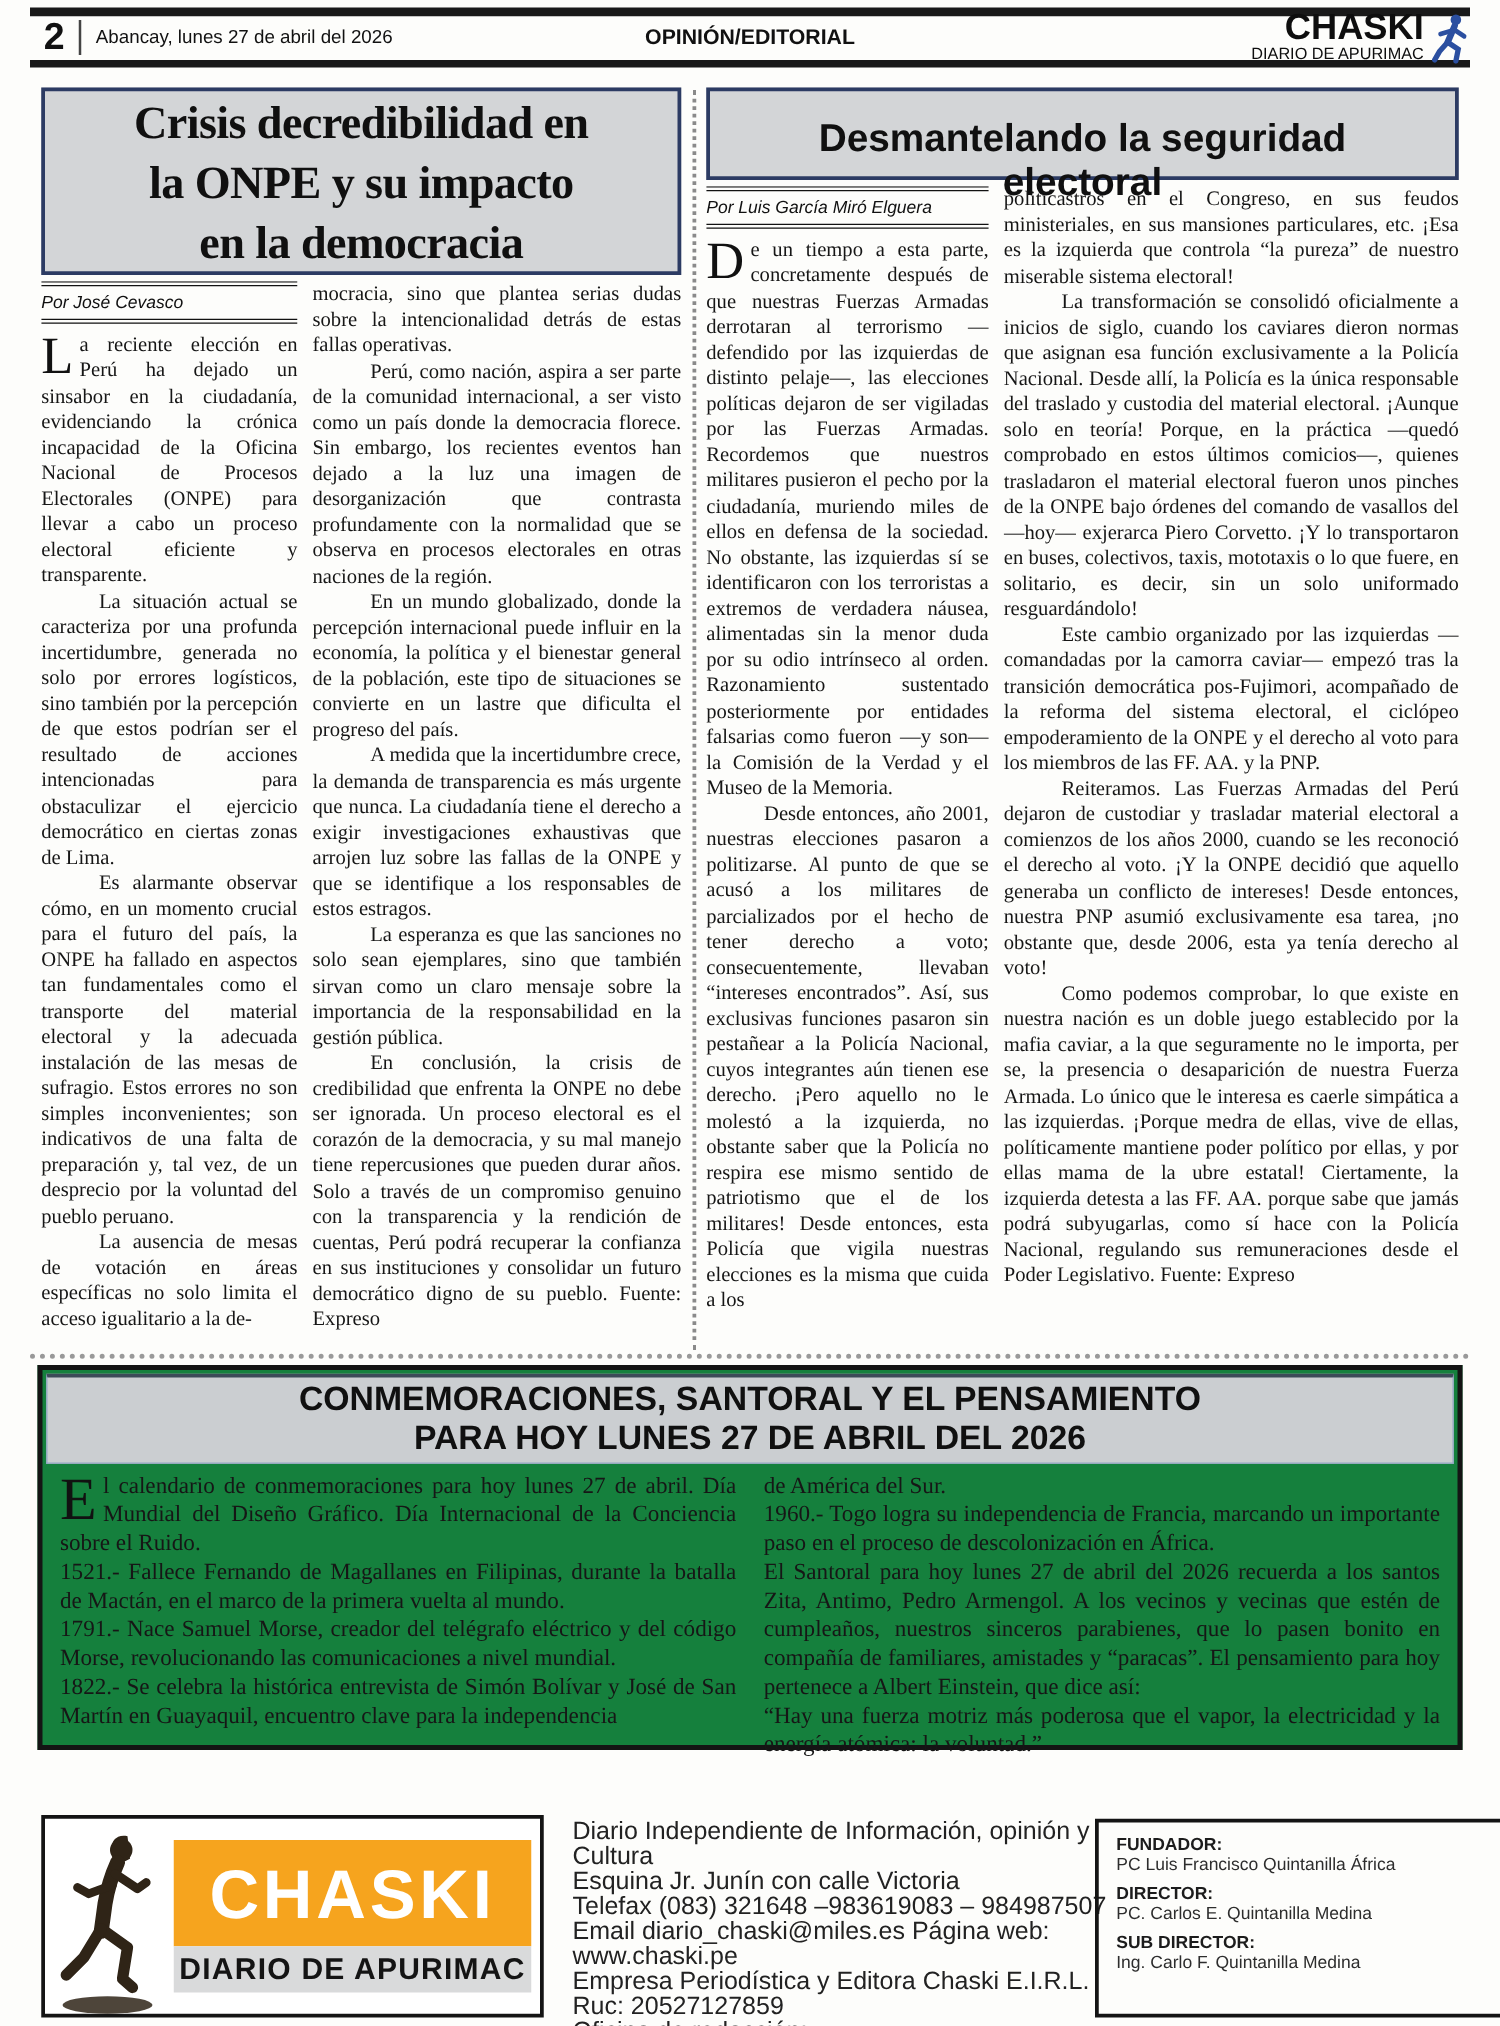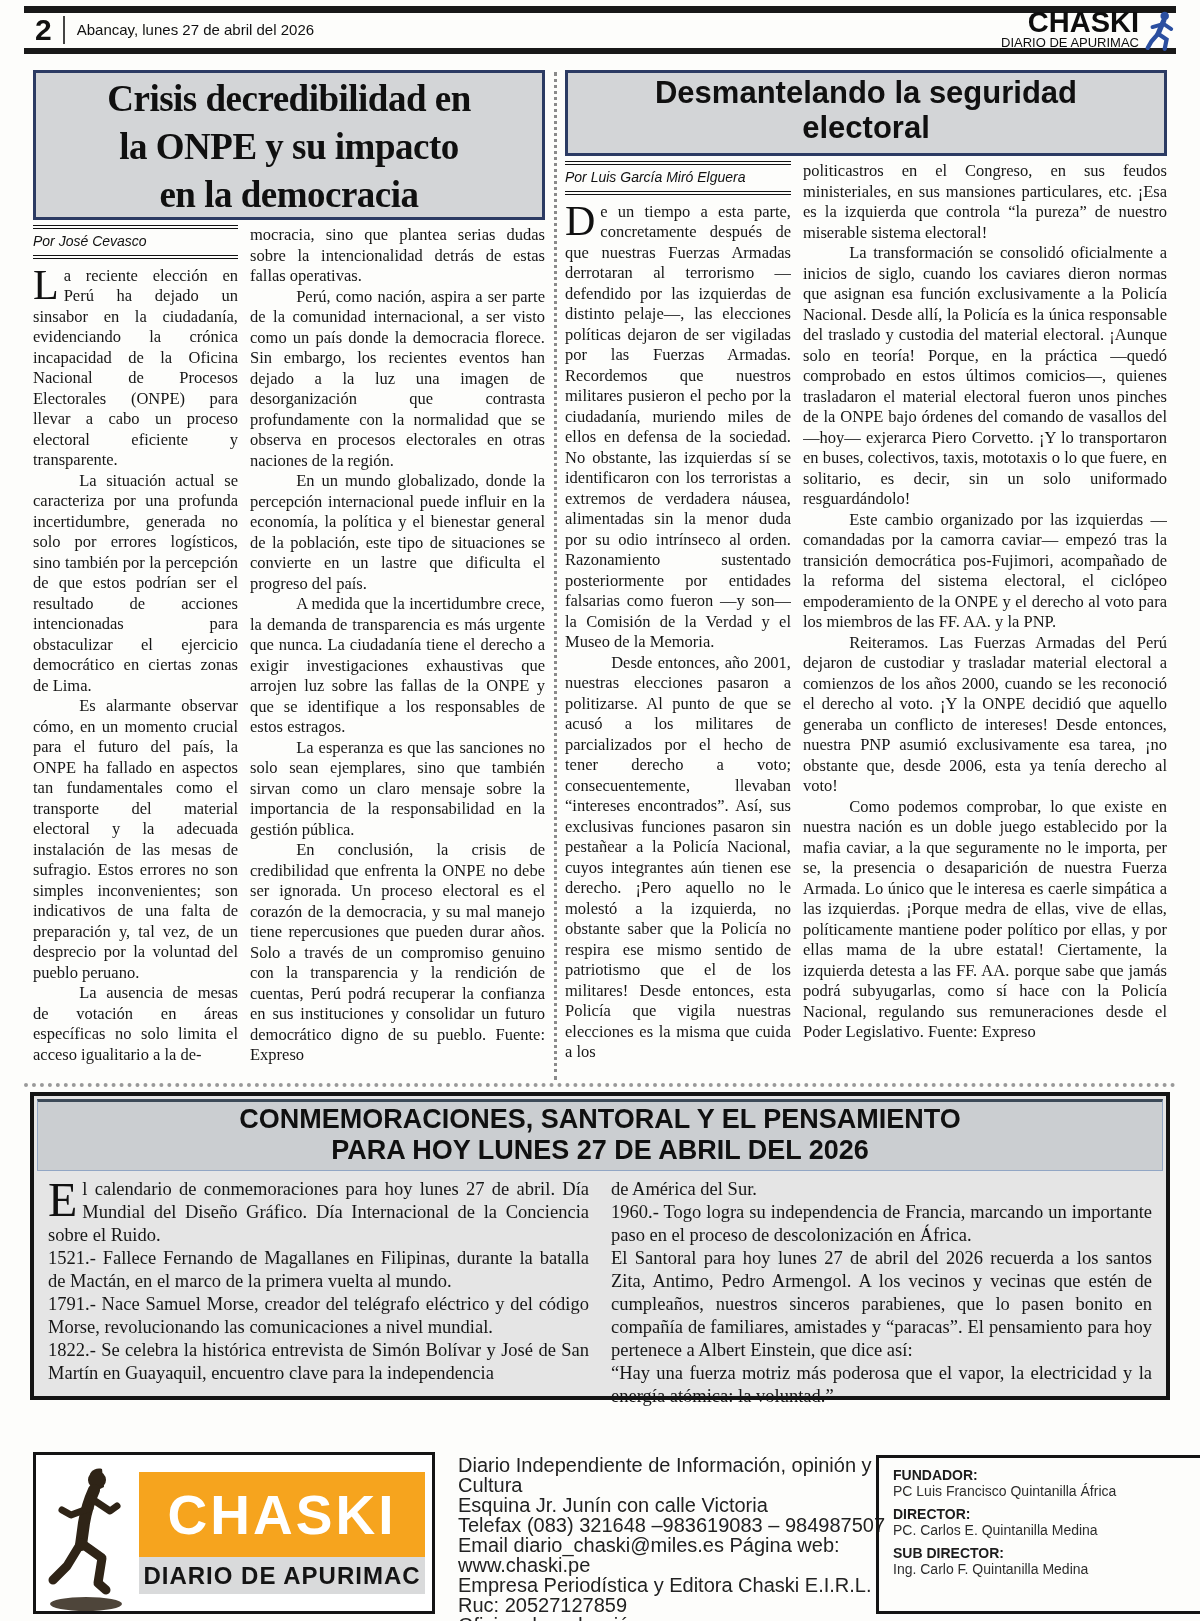--- a/index.html
+++ b/index.html
@@ -29,21 +29,21 @@
   
   .articles  { position:absolute; top:70px; left:33px; width:1134px; height:1010px; display:flex; }
   .article   { display:flex; flex-direction:column; }
   .article.left  { width:512px; }
   .article.right { flex:1; }
   .v-divider { border-left:3px dotted #8a8a8a; margin:2px 8px 0 9px; }
 
   .title-box { background:#d3d5d7; border:3px solid #2c3b63; text-align:center; color:#101010;
                font-family:"Liberation Sans",sans-serif; font-weight:bold; }
   .tb-left   { height:150px; font-size:37px; line-height:48px; padding-top:2px; letter-spacing:-0.5px;font-family:Liberation Serif, serif; }
-  .tb-right  { height:86px;  font-size:31px; line-height:35px; padding-top:2px; }
+  .tb-right  { height:74px;  font-size:31px; line-height:35px; padding-top:20px; }
 
   .byline    { font-family:"Liberation Sans",sans-serif; font-style:italic; font-size:14px; color:#111;
                border-top:4px double #111; border-bottom:4px double #111; padding:2px 0 3px; margin-bottom:7px; }
 
   .cols      { display:flex; flex:1; overflow:hidden; margin-top:5px; }
   .col       { text-align:justify; overflow:hidden; font-size:16.5px; line-height:20.5px;
                color:#161616; hyphens:auto; }
   .colL1 { width:205px; margin-right:12px; }
   .colL2 { flex:1; }
   .colR1 { width:226px; margin-right:12px; }
@@ -52,21 +52,21 @@
   .col p, .ccol p { margin:0; text-indent:2.8em; }
   .col p.first, .col p.cont, .ccol p.first, .ccol p.cont { text-indent:0; }
   .dropcap   { float:left; font-size:42px; line-height:34px; padding:2px 5px 0 0; color:#111; }
   .dropcap.c { font-size:48px; line-height:40px; }
 
   
   .h-divider { position:absolute; top:1083px; left:24px; width:1152px; border-top:4px dotted #999; }
 
   
   .conm-box  { position:absolute; top:1092px; left:30px; width:1140px; height:308px;
-               border:4px solid #141414; background:#e5e5e5; }
+               border:4px solid #141414; background:#15803d; }
   .banner    { margin:3px 3px 0; background:#cbced1; border:1px solid #92a6c4; border-top:3px solid #3c4a58;
                text-align:center; font-family:"Liberation Sans",sans-serif; font-weight:bold;
                font-size:27px; line-height:31px; padding:2px 0 4px; color:#101010; }
   .conm-cols { display:flex; gap:22px; padding:7px 14px 0; font-size:18.5px; line-height:23px;
                text-align:justify; color:#161616; }
   .ccol      { flex:1; overflow:hidden; max-height:258px; }
 
   
   .footer     { position:absolute; top:1452px; left:30px; width:1140px; height:166px; }
   .logo-box   { position:absolute; left:3px; top:0; width:402px; height:162px;
@@ -92,20 +92,21 @@
 </head>
 <body>
 
 <div class="page">
 
   <div class="top-rule"></div>
   <div class="header-row">
     <div class="page-num">2</div>
     <div class="hdr-sep"></div>
     <div class="hdr-date">Abancay, lunes 27 de abril del 2026</div>
+    <div class="hdr-section">OPINIÓN/EDITORIAL</div>
     <div class="masthead">
       <div class="mh-text">
         <div class="mh-title">CHASKI</div>
         <div class="mh-sub">DIARIO DE APURIMAC</div>
       </div>
       <svg class="mh-icon" width="32" height="42" viewBox="0 0 34 44">
         <circle cx="22" cy="7" r="4.5" fill="#2b4fa0"></circle>
         <path d="M21 12 L15 26" stroke="#2b4fa0" stroke-width="5.5" stroke-linecap="round" fill="none"></path>
         <path d="M20 15 L29 21 M19 16 L9 19" stroke="#2b4fa0" stroke-width="4" stroke-linecap="round" fill="none"></path>
         <path d="M15 26 L24 32 L22 42 M15 26 L8 34 L4 41" stroke="#2b4fa0" stroke-width="4.5" fill="none" stroke-linecap="round"></path>

